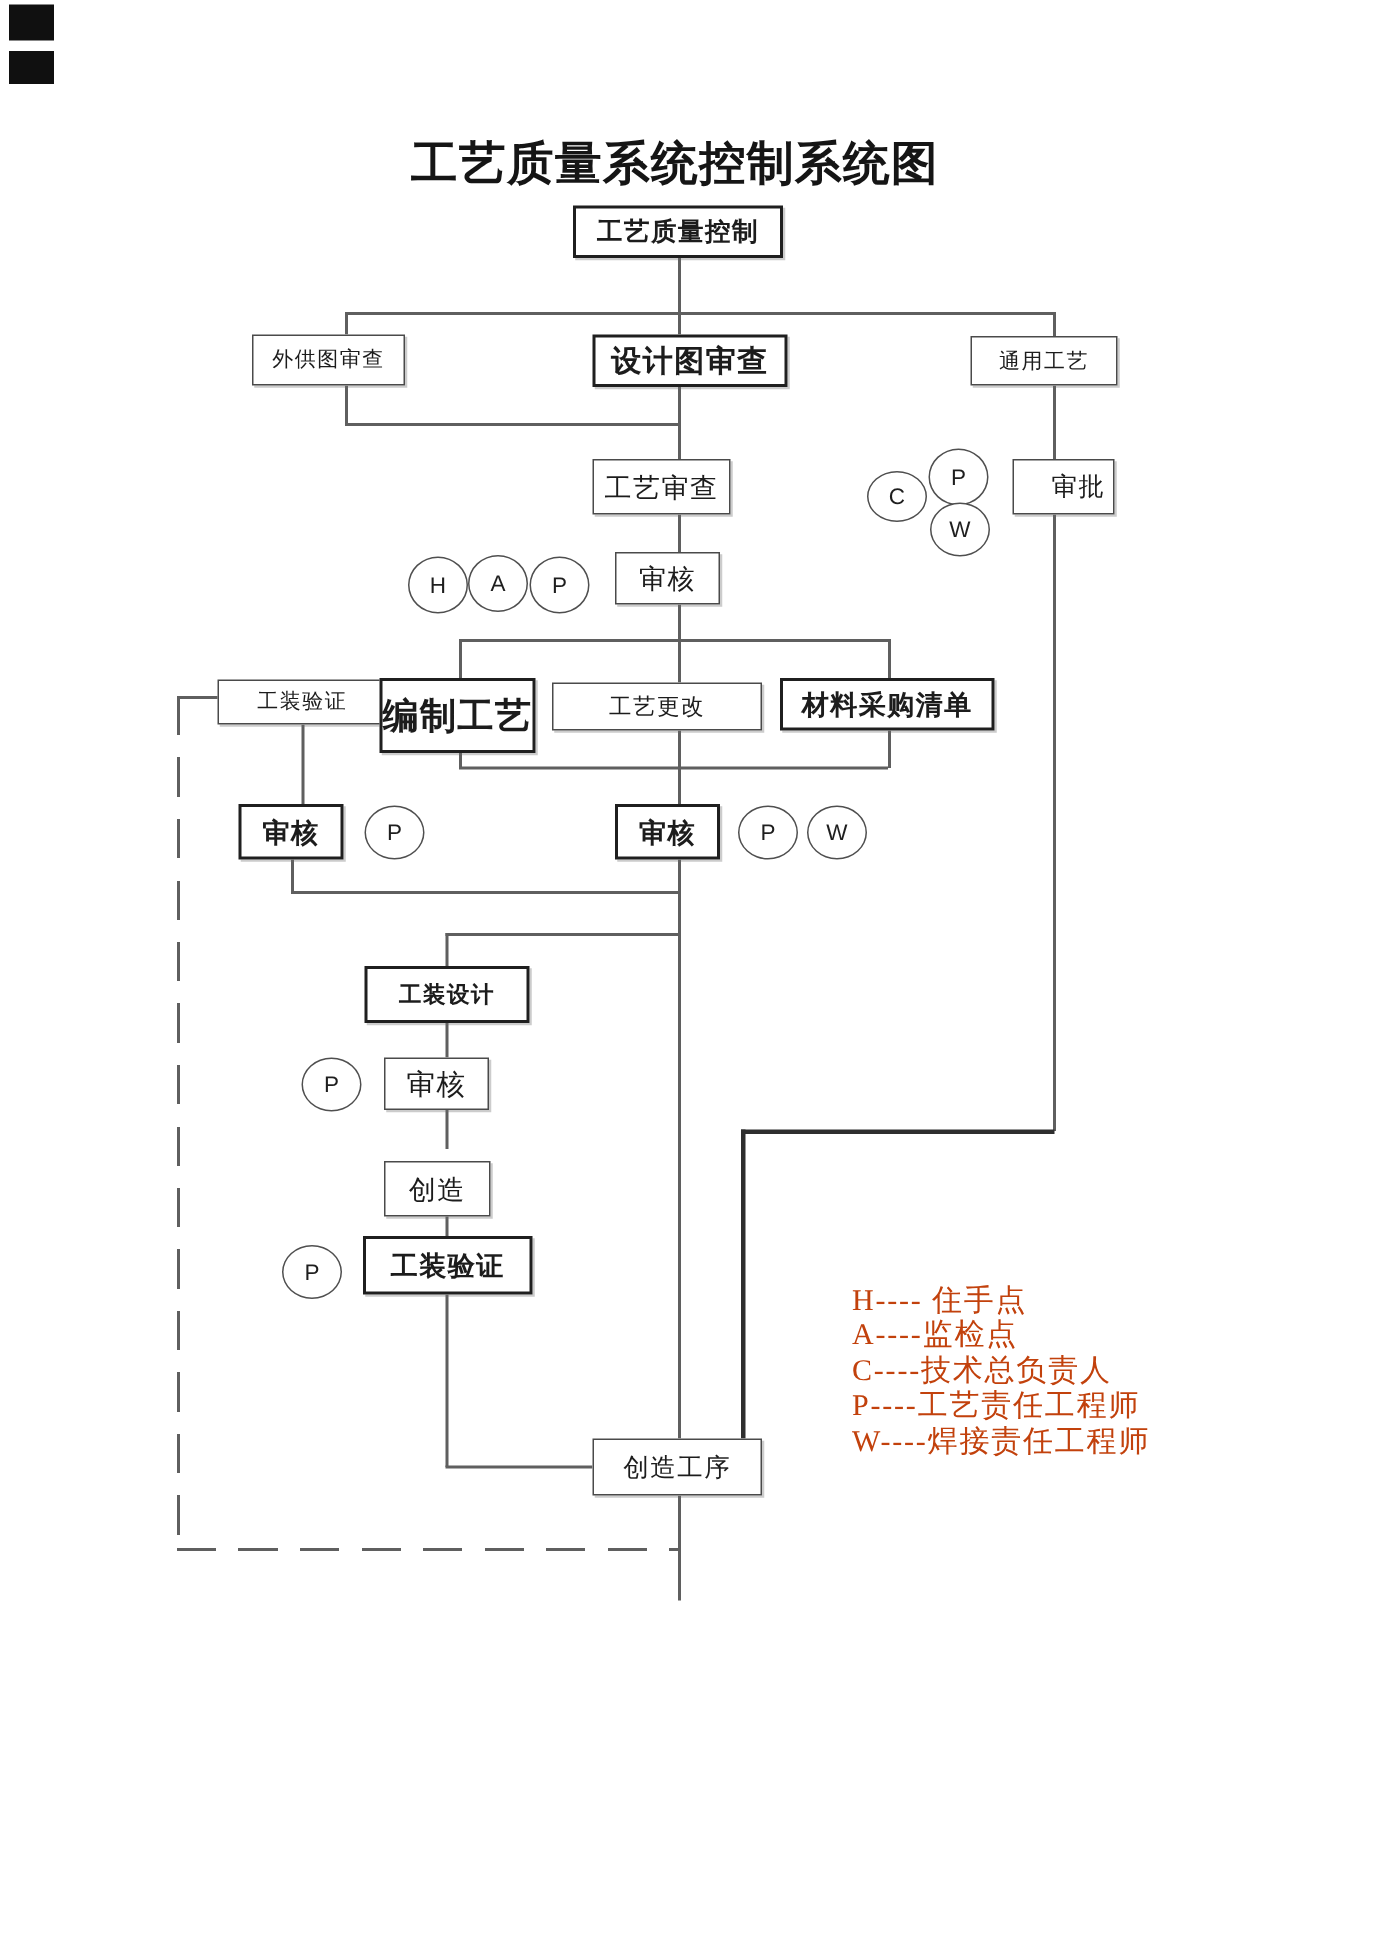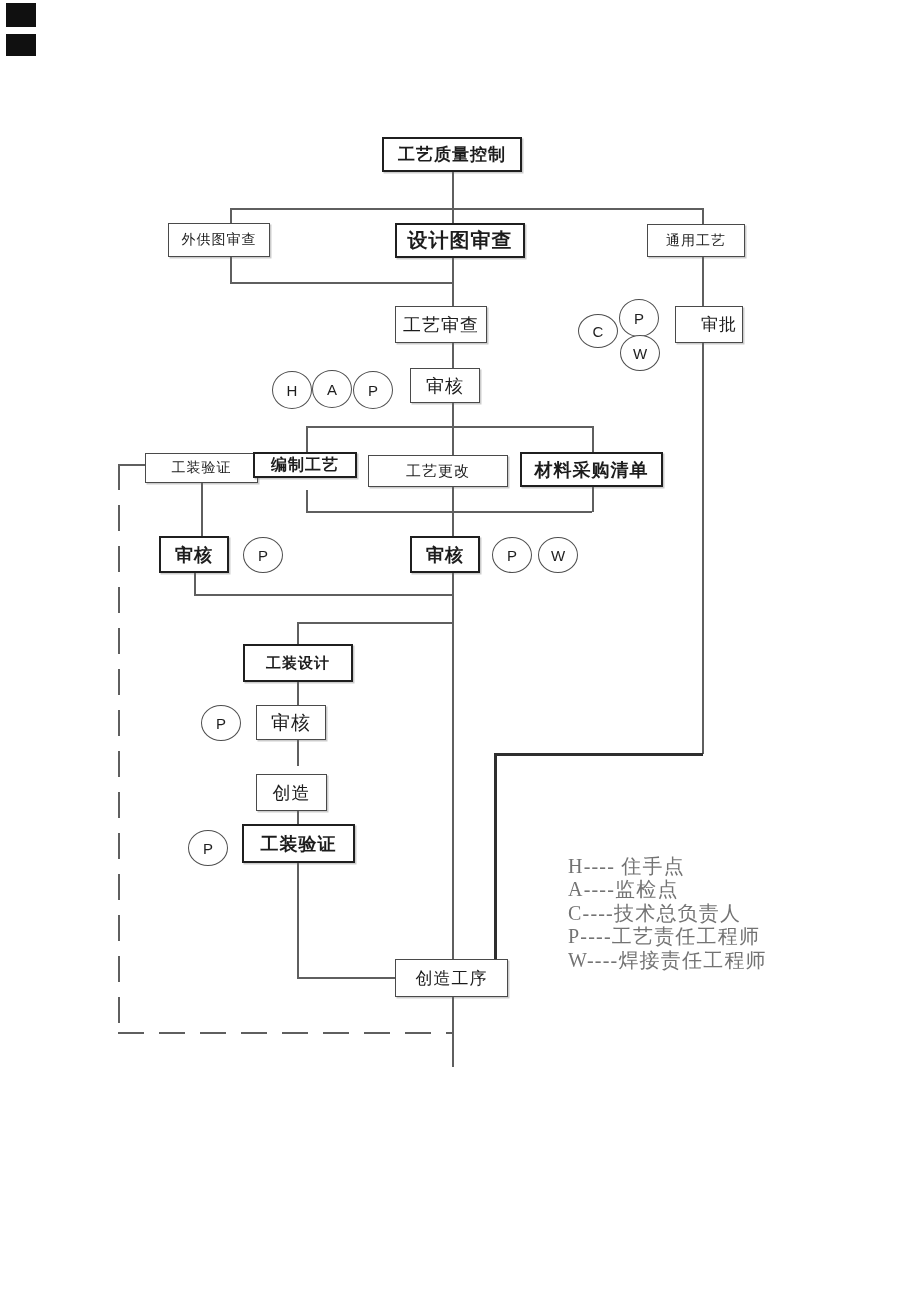--- a/index.html
+++ b/index.html
@@ -50,31 +50,32 @@
     font-size:15px;
     color:#1e1e1e;
     box-sizing:border-box;
     z-index:4;
   }
   .legend-item{
     position:absolute;
     font-family:"Liberation Serif", serif;
     font-size:20px;
     letter-spacing:1.2px;
-    color:#737373;
+    color:#c2410c;
     white-space:nowrap;
     z-index:3;
   }
 </style>
 </head>
 <body>
 
 <div class="page">
   <div class="artifact" style="left:6px;top:3px;width:30px;height:24px;"></div>
   <div class="artifact" style="left:6px;top:34px;width:30px;height:22px;"></div>
+  <h1 class="title">工艺质量系统控制系统图</h1>
   <div id="diagram">
       <div class="line" style="left: 452px; top: 172px; width: 1.6px; height: 36px;"></div>
       <div class="line" style="left: 230px; top: 208px; width: 473px; height: 1.6px;"></div>
       <div class="line" style="left: 230px; top: 208px; width: 1.6px; height: 15px;"></div>
       <div class="line" style="left: 452px; top: 208px; width: 1.6px; height: 15px;"></div>
       <div class="line" style="left: 702px; top: 208px; width: 1.6px; height: 16px;"></div>
       <div class="line" style="left: 230px; top: 257px; width: 1.6px; height: 26px;"></div>
       <div class="line" style="left: 230px; top: 282px; width: 222px; height: 1.6px;"></div>
       <div class="line" style="left: 452px; top: 258px; width: 1.6px; height: 48px;"></div>
       <div class="line" style="left: 452px; top: 343px; width: 1.6px; height: 25px;"></div>
@@ -122,21 +123,21 @@
       </div>
       <div class="node" style="left: 675px; top: 306px; width: 68px; height: 37px; font-size: 17px; font-weight: 400; padding-left: 20px;">
         <span>审批</span>
       </div>
       <div class="node" style="left: 410px; top: 368px; width: 70px; height: 35px; font-size: 18px; font-weight: 400;">
         <span>审核</span>
       </div>
       <div class="node" style="left: 145px; top: 453px; width: 113px; height: 30px; font-size: 14px; font-weight: 400;">
         <span>工装验证</span>
       </div>
-      <div class="node bold" style="left: 253px; top: 452px; width: 104px; height: 26px; font-size: 16px; font-weight: 600; text-align: center;">
+      <div class="node bold" style="left: 253px; top: 452px; width: 104px; height: 50px; font-size: 24px; font-weight: 600; text-align: center;">
         <span>编制工艺</span>
       </div>
       <div class="node" style="left: 368px; top: 455px; width: 140px; height: 32px; font-size: 15px; font-weight: 400;">
         <span>工艺更改</span>
       </div>
       <div class="node bold" style="left: 520px; top: 452px; width: 143px; height: 35px; font-size: 18px; font-weight: 600;">
         <span>材料采购清单</span>
       </div>
       <div class="node bold" style="left: 159px; top: 536px; width: 70px; height: 37px; font-size: 18px; font-weight: 600;">
         <span>审核</span>

